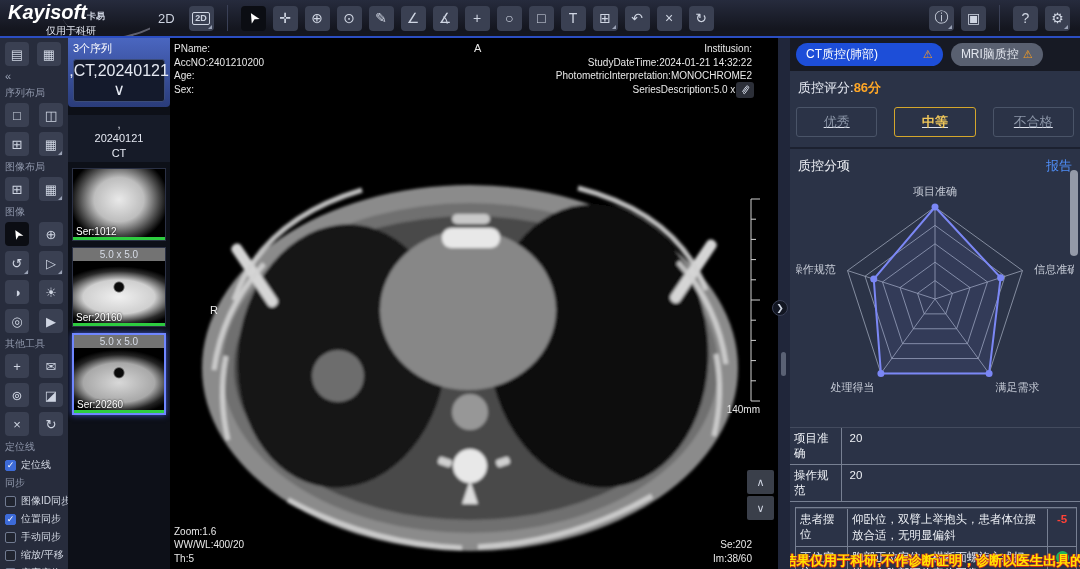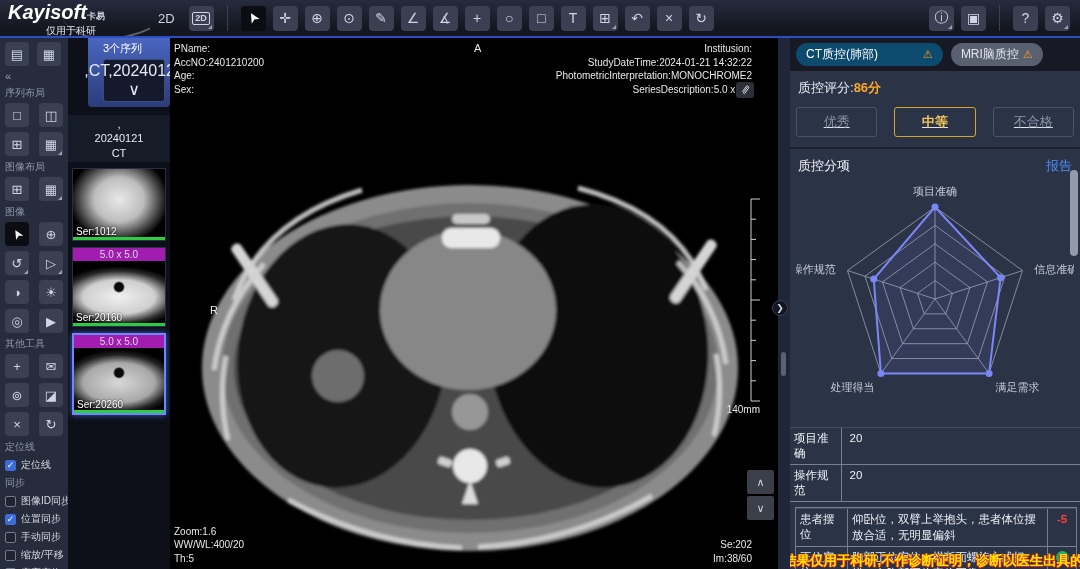--- a/index.html
+++ b/index.html
@@ -44,29 +44,29 @@
   .sb-title { font-size:10px; color:#8f97ab; margin:4px 0 3px 0; }
   .sb-grid { display:grid; grid-template-columns:24px 24px; gap:5px 10px; }
   .cb-row { display:flex; align-items:center; gap:5px; margin:4px 0; cursor:pointer;}
   .cb-box { width:11px; height:11px; border-radius:2px; border:1px solid #707a90; background:#20242f;
     display:flex; align-items:center; justify-content:center; font-size:9px; color:#fff; flex:0 0 11px;}
   .cb-box.checked { background:#3d6bd8; border-color:#3d6bd8; }
   .cb-label { font-size:10px; color:#d6dbe6; white-space:nowrap; }
 
   
   .series-panel { width:102px; flex:0 0 102px; background:#0d1018; display:flex; flex-direction:column; overflow:hidden;}
-  .series-head { background:linear-gradient(180deg,#4a66c0,#2a3c7a); border-radius:0 0 4px 4px; padding:3px 5px 5px 15px;margin-left:20px;}
+  .series-head { background:linear-gradient(180deg,#4a66c0,#2a3c7a); border-radius:0 0 4px 4px; padding:3px 5px 5px 5px;}
   .series-count { font-size:11px; color:#fff; }
   .series-select { margin-top:3px; background:#141a2c; border:1px solid #3b4c7a; border-radius:3px;
     font-size:16px; color:#e5e9f2; padding:2px 4px; display:flex; justify-content:space-between; align-items:center; cursor:pointer;flex-direction:column;}
   .series-group { text-align:center; font-size:11px; color:#e5e9f2; margin-top:8px; line-height:1.3;
     background:#161b28; padding:2px 0;}
   .thumb { margin:6px 4px 0 4px; position:relative; border:1px solid #2a3044; background:#000; cursor:pointer;}
   .thumb.selected { border:2px solid #6f86ff; box-shadow:0 0 6px #4056c4; }
-  .thumb-top { text-align:center; font-size:10px; color:#d6dbe6; background:#a21caf; padding:1px 0;}
+  .thumb-top { text-align:center; font-size:10px; color:#d6dbe6; background:#737373; padding:1px 0;}
   .thumb-img { height:62px; }
   .t1 { height:68px; background: radial-gradient(60% 72% at 50% 45%, #e9e9e9 0%, #bdbdbd 45%, #4a4a4a 72%, #000 90%); }
   .t2 { background: radial-gradient(circle 6px at 50% 42%, #0a0a0a 0 70%, transparent 100%),
         radial-gradient(78% 55% at 50% 58%, #f0f0f0 0%, #cfcfcf 50%, #2a2a2a 76%, #000 90%); }
   .t3 { background: radial-gradient(circle 6px at 50% 40%, #0a0a0a 0 70%, transparent 100%),
         radial-gradient(72% 58% at 50% 56%, #d8d8d8 0%, #a8a8a8 55%, #222 78%, #000 92%); }
   .thumb-meta { position:absolute; left:0; right:0; bottom:3px; display:flex; 
     font-size:10px; color:#fff; padding:0 3px; text-shadow:0 0 2px #000;}
   .thumb-bar { height:3px; background:#2ecc40; }
 
@@ -90,21 +90,21 @@
   .strip { width:12px; flex:0 0 12px; background:#20263a; position:relative; }
   .strip-handle { position:absolute; left:-6px; top:262px; width:16px; height:16px; border-radius:50%;
     background:#121622; color:#cfd5e2; font-size:9px; display:flex; align-items:center; justify-content:center;
     cursor:pointer; z-index:6; border:1px solid #3a4056;}
   .strip-thumb { position:absolute; left:3px; top:314px; width:5px; height:24px; border-radius:3px; background:#5a6174; cursor:pointer;}
 
   
   .qc { width:290px; flex:0 0 290px; background:#2b3347; position:relative; display:flex; flex-direction:column; overflow:hidden;}
   .qc-tabs { display:flex; gap:8px; padding:5px 0 5px 6px; background:#171a24; }
   .pill { border-radius:12px; padding:3px 10px; font-size:12px; display:flex; align-items:center; gap:4px; cursor:pointer;}
-  .pill.active { background:#0c4a6e; color:#fff;gap:45px; }
+  .pill.active { background:#1d4ed8; color:#fff;gap:45px; }
   .pill.inactive { background:#596070; color:#e2e6ee; }
   .warn { color:#ff9f1a; font-size:11px; }
   .qc-scoreline { padding:8px 8px 2px 8px; font-size:13px; color:#e8ecf5; }
   .qc-score { color:#ffa726; font-weight:bold; }
   .grade-row { display:flex; gap:17px; padding:8px 6px 10px 6px;text-decoration:underline; }
   .grade-btn { flex:1; height:30px; border:1px solid #4a5468; border-radius:3px; background:transparent;
     color:#8a94a6; font-size:13px; display:flex; align-items:center; justify-content:center; cursor:pointer;}
   .grade-btn.active { border-color:#d4a72c; color:#f0c75a; font-weight:bold; }
   .qc-divider { height:2px; background:#1c2130; }
   .qc-sec { display:flex; justify-content:space-between; align-items:center; padding:8px 8px 2px 8px; }

